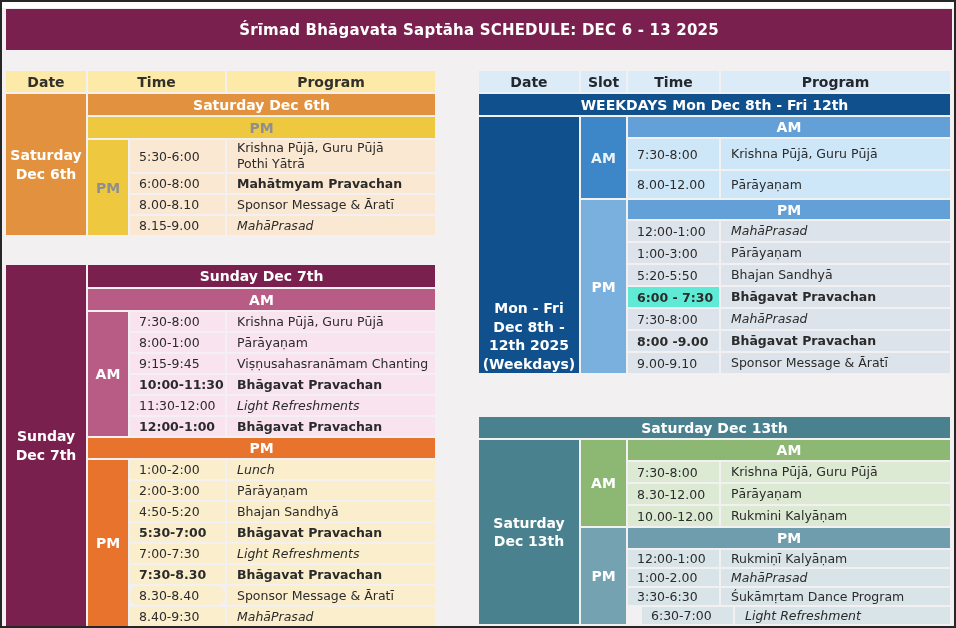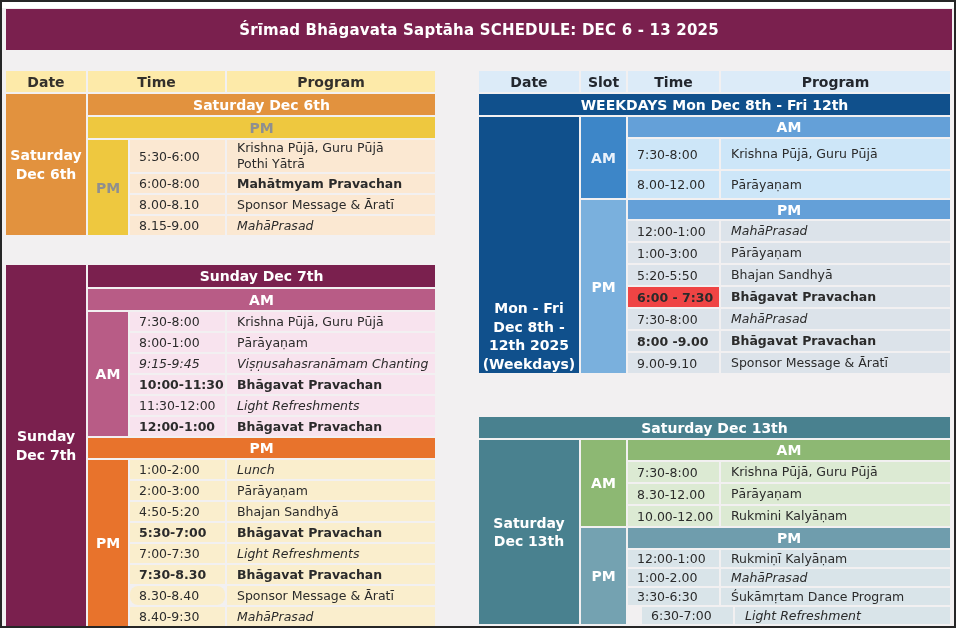--- a/index.html
+++ b/index.html
@@ -117,21 +117,21 @@
                     </div>
                   </div>
                   <div class="drow" style="height: 19px; flex: 0 0 auto;">
                     <div class="cell timecell" style="width: 95px; background: rgb(248, 227, 238);">8:00-1:00</div>
                     <div class="cell progcell" style="background: rgb(248, 227, 238);">
                       <div class="">
                         <div class="ln">Pārāyaṇam</div>
                       </div>
                     </div>
                   </div>
-                  <div class="drow" style="height: 19px; flex: 0 0 auto; font-style: italic;">
+                  <div class="drow" style="height: 19px; flex: 0 0 auto;">
                     <div class="cell timecell" style="width: 95px; background: rgb(248, 227, 238);">9:15-9:45</div>
                     <div class="cell progcell" style="background: rgb(248, 227, 238);">
                       <div class="">
                         <div class="ln">Viṣṇusahasranāmam Chanting</div>
                       </div>
                     </div>
                   </div>
                   <div class="drow" style="height: 19px; flex: 0 0 auto;">
                     <div class="cell timecell b" style="width: 95px; background: rgb(248, 227, 238);">10:00-11:30</div>
                     <div class="cell progcell b" style="background: rgb(248, 227, 238);">
@@ -297,21 +297,21 @@
                   </div>
                   <div class="drow" style="height: 20px; flex: 0 0 auto;">
                     <div class="cell timecell" style="width: 91px; background: rgb(220, 227, 234);">5:20-5:50</div>
                     <div class="cell progcell" style="background: rgb(220, 227, 234);">
                       <div class="">
                         <div class="ln">Bhajan Sandhyā</div>
                       </div>
                     </div>
                   </div>
                   <div class="drow" style="height: 20px; flex: 0 0 auto;">
-                    <div class="cell timecell b" style="width: 91px; background: #ef4444;">6:00 - 7:30</div>
+                    <div class="cell timecell b" style="width: 91px; background: #5eead4;">6:00 - 7:30</div>
                     <div class="cell progcell b" style="background: rgb(220, 227, 234);">
                       <div class="">
                         <div class="ln">Bhāgavat Pravachan</div>
                       </div>
                     </div>
                   </div>
                   <div class="drow" style="height: 20px; flex: 0 0 auto;">
                     <div class="cell timecell" style="width: 91px; background: rgb(220, 227, 234);">7:30-8:00</div>
                     <div class="cell progcell i" style="background: rgb(220, 227, 234);">
                       <div class="">

